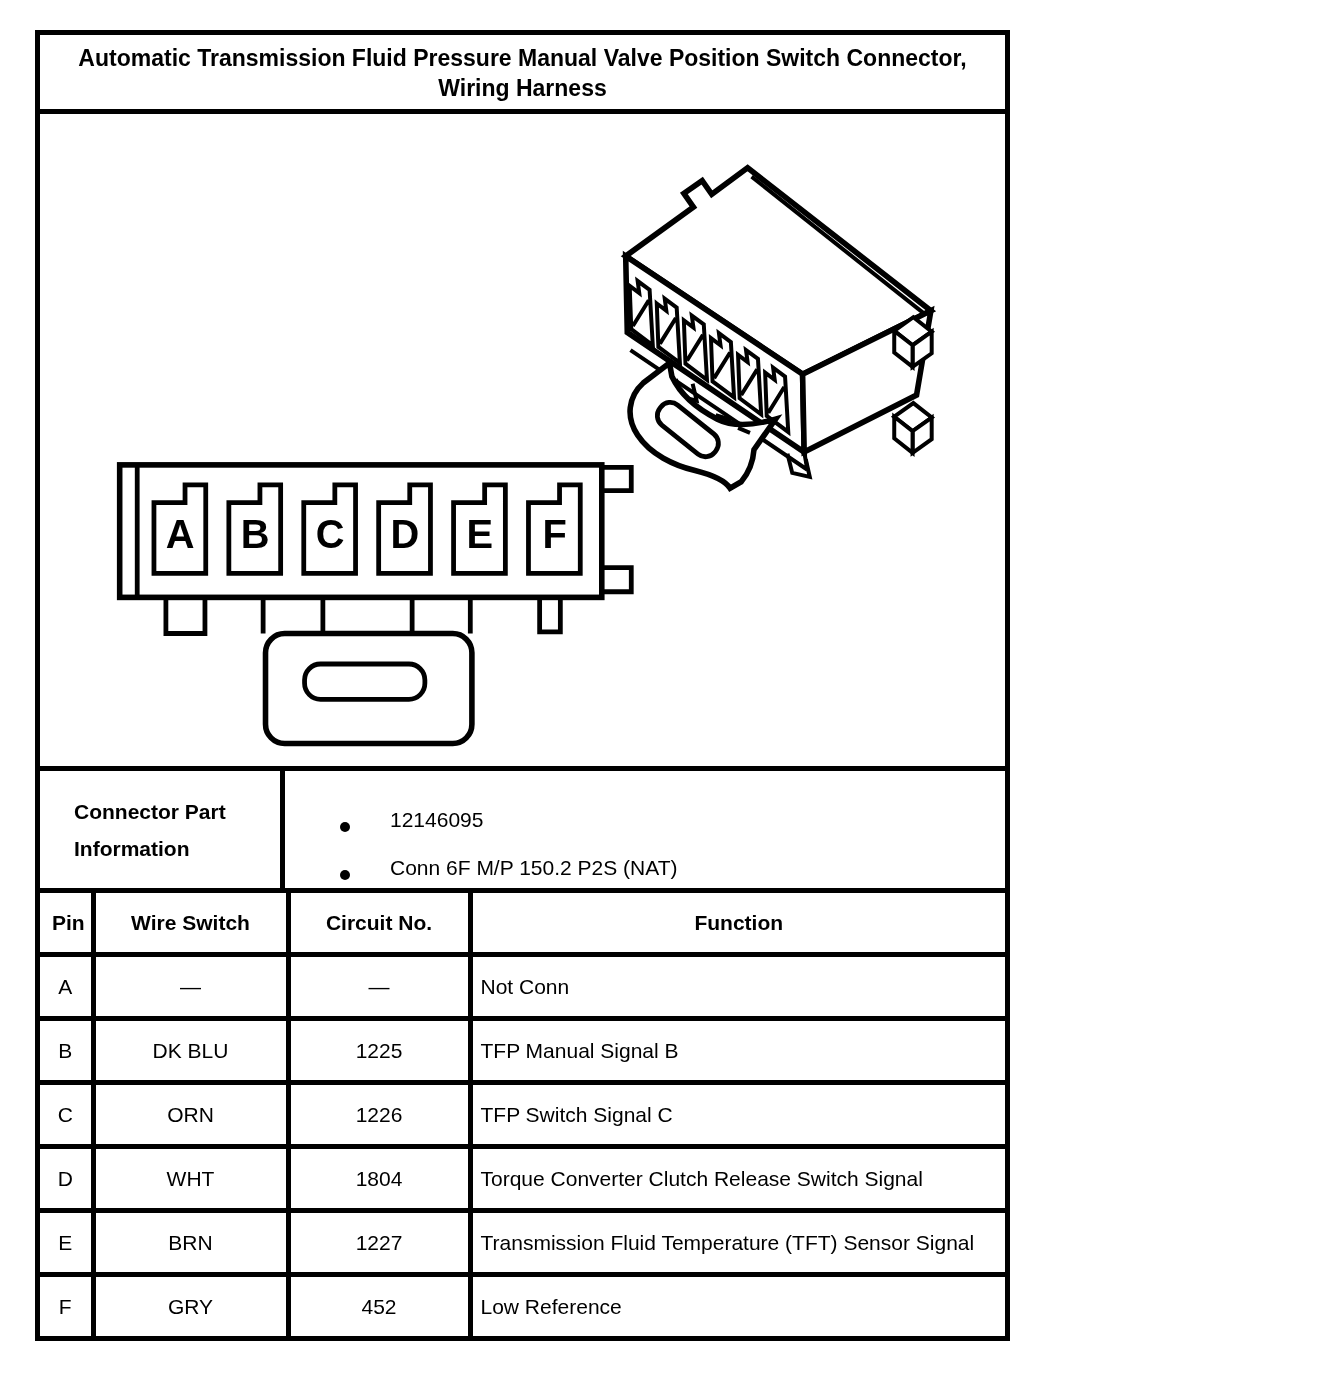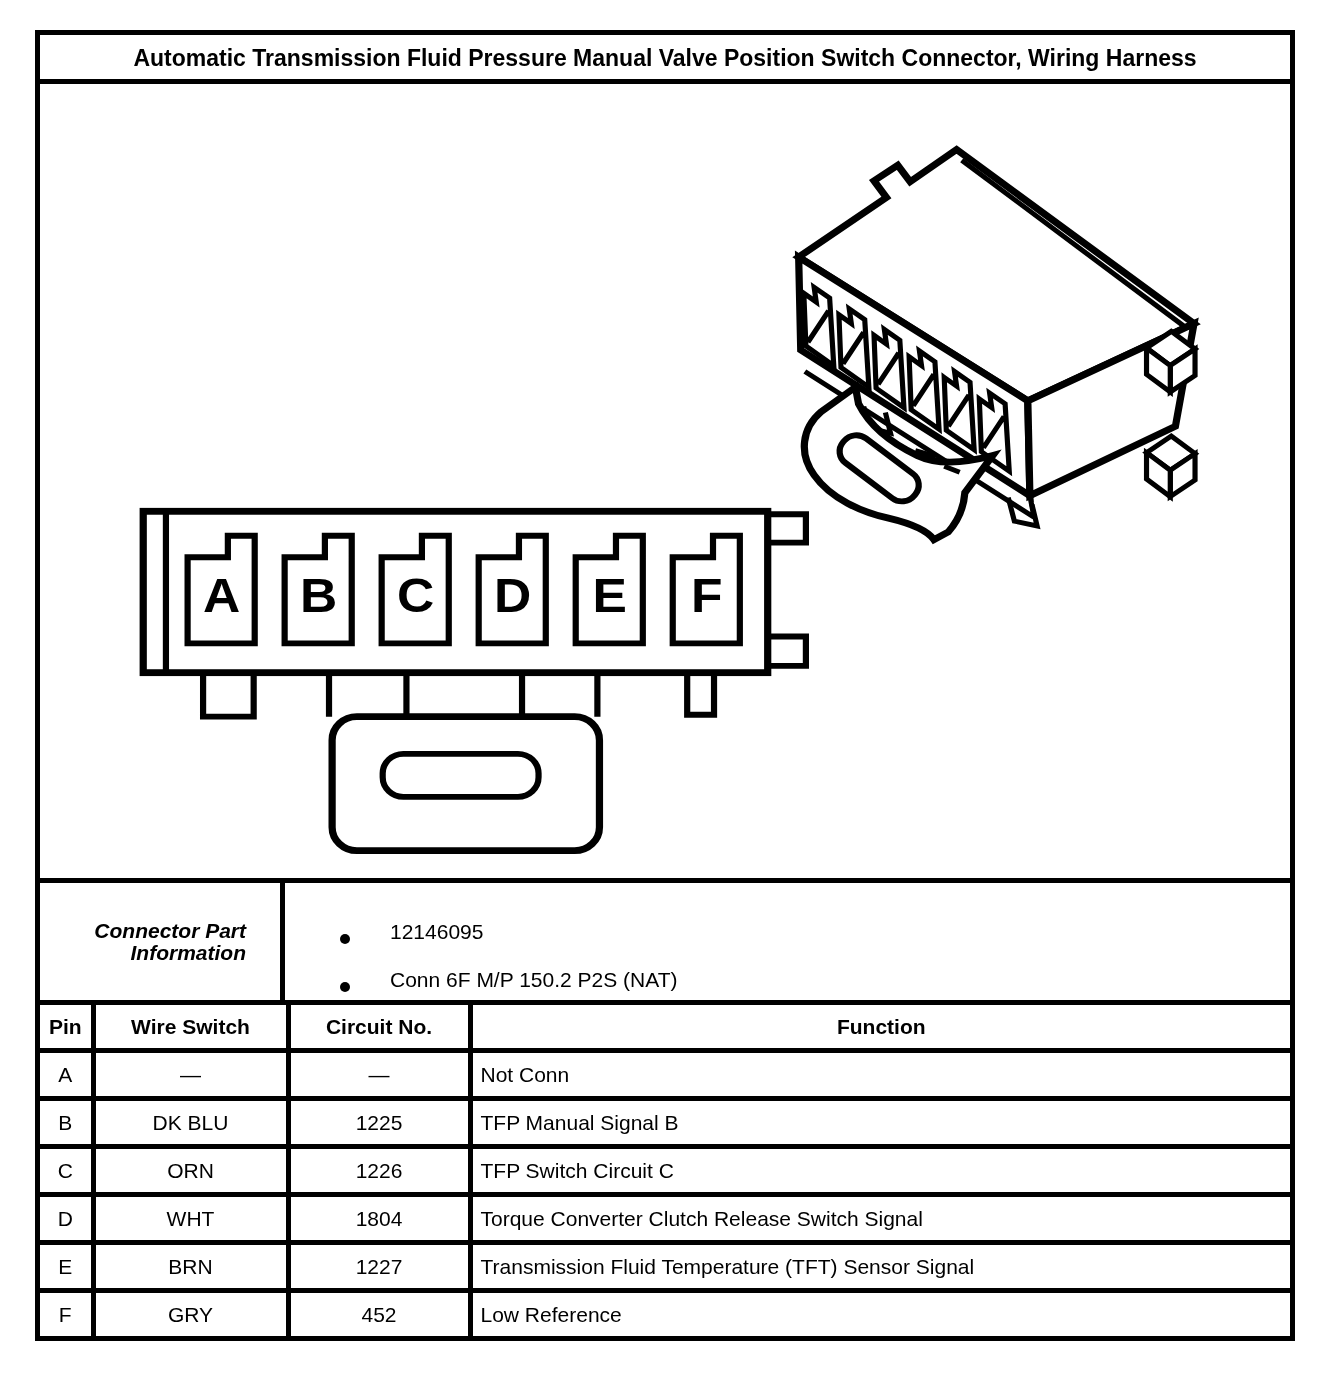--- a/index.html
+++ b/index.html
@@ -1,36 +1,36 @@
 <!DOCTYPE html>
 <html><head>
 <meta charset="utf-8">
 <style>
   html,body { margin:0; padding:0; background:#ffffff; }
   body { width:1328px; height:1380px; position:relative;
          font-family:"Liberation Sans", sans-serif; color:#000; }
-  .frame { position:absolute; left:35px; top:30px; width:1260px; height:1311px;
+  .frame { position:absolute; left:35px; top:30px; width:975px; height:1311px;
            border:5px solid #000; box-sizing:border-box;
            display:flex; flex-direction:column; background:#fff; }
   .title-row { border-bottom:5px solid #000; padding:8px 28px 6px 28px;
                text-align:center; font-weight:bold; font-size:23px; line-height:30px; }
   .title-row span { display:block; }
   .diagram-area { flex:1; position:relative; border-bottom:5px solid #000; overflow:hidden; }
   .diagram-area svg { position:absolute; left:0; top:0; width:100%; height:100%; }
   .info-row { display:flex; border-bottom:5px solid #000; height:117px; box-sizing:content-box; }
   .info-label { width:245px; min-width:245px; border-right:5px solid #000; box-sizing:border-box;
-                display:flex; align-items:center; justify-content:center; text-align:right;
-                font-weight:bold; font-size:21px; line-height:22px; padding:0 34px;font-style:italic; }
+                display:flex; align-items:center; justify-content:center; text-align:left;
+                font-weight:bold; font-size:21px; line-height:37px; padding:0 34px; }
   .info-items { flex:1; padding:13px 0 0 55px; }
   .bullet-item { display:flex; align-items:flex-end; height:48px; font-size:21px; }
   .bullet { width:10px; height:10px; min-width:10px; border-radius:50%; background:#000;
             margin-right:40px; }
   table.pins { width:100%; border-collapse:collapse; border:5px hidden #000;
                table-layout:fixed; font-size:21px; }
-  table.pins th, table.pins td { border:5px solid #000; height:35px; padding:4px;
+  table.pins th, table.pins td { border:5px solid #000; height:35px; padding:12px;
                text-align:center; vertical-align:middle; overflow:hidden; white-space:nowrap; }
   table.pins th { font-weight:bold; }
   table.pins td.fn, table.pins th.fn-h { }
   table.pins td.fn { text-align:left; padding-left:8px; }
   .pin-letter { font:bold 50px "Liberation Sans", sans-serif; }
 </style>
 </head>
 <body>
 
 <div class="frame">
@@ -168,21 +168,21 @@
     <tr>
       <td>B</td>
       <td>DK BLU</td>
       <td>1225</td>
       <td class="fn">TFP Manual Signal B</td>
     </tr>
     <tr>
       <td>C</td>
       <td>ORN</td>
       <td>1226</td>
-      <td class="fn">TFP Switch Circuit C</td>
+      <td class="fn">TFP Switch Signal C</td>
     </tr>
     <tr>
       <td>D</td>
       <td>WHT</td>
       <td>1804</td>
       <td class="fn">Torque Converter Clutch Release Switch Signal</td>
     </tr>
     <tr>
       <td>E</td>
       <td>BRN</td>

